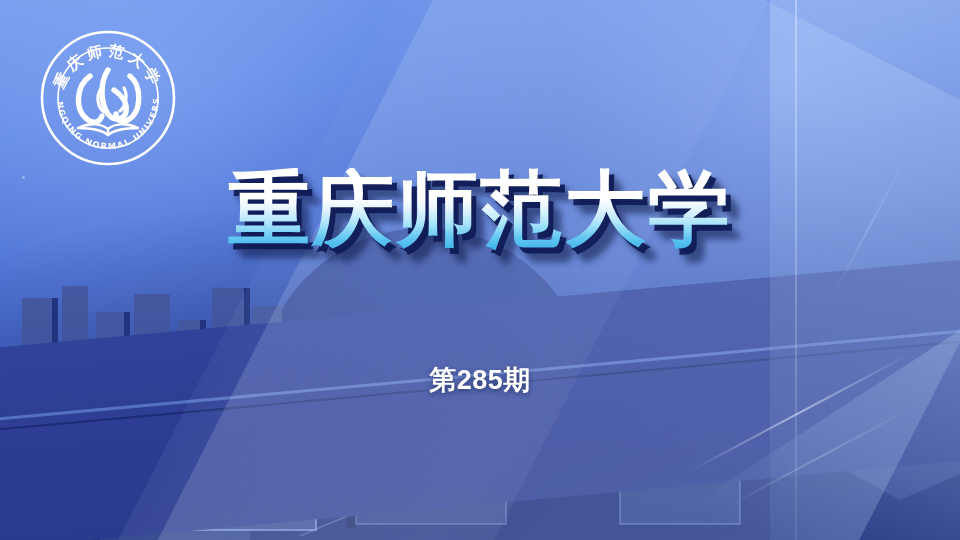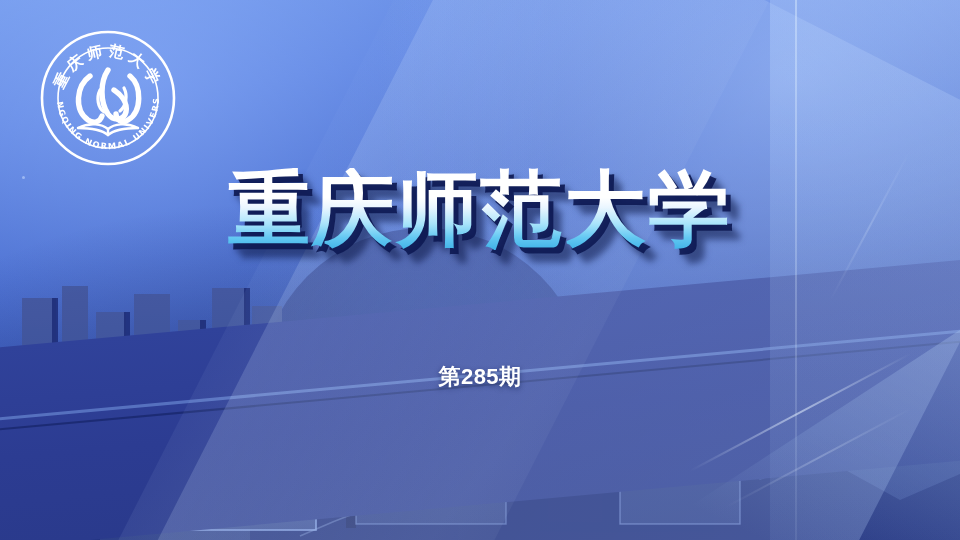--- a/index.html
+++ b/index.html
@@ -104,21 +104,21 @@
     filter:drop-shadow(5px 6px 0 rgba(14,26,84,.92)) drop-shadow(8px 9px 3px rgba(10,20,66,.55));
   }
 
   .date-line{
     position:absolute;left:0;top:298px;width:960px;text-align:center;
     color:#ffffff;font-size:31px;font-weight:400;letter-spacing:.5px;
     text-shadow:0 2px 5px rgba(10,22,70,.55);
   }
   .issue-line{
     position:absolute;left:0;top:362px;width:960px;text-align:center;
-    color:#ffffff;font-size:22px;font-weight:bold;letter-spacing:.5px;
+    color:#ffffff;font-size:27px;font-weight:bold;letter-spacing:.5px;
     text-shadow:0 2px 5px rgba(10,22,70,.55);
   }
 
   .tiny-dot{position:absolute;left:22px;top:176px;width:3px;height:3px;border-radius:50%;background:rgba(200,220,255,.55);}
 </style>
 </head>
 <body>
 
 <div id="stage">
 

